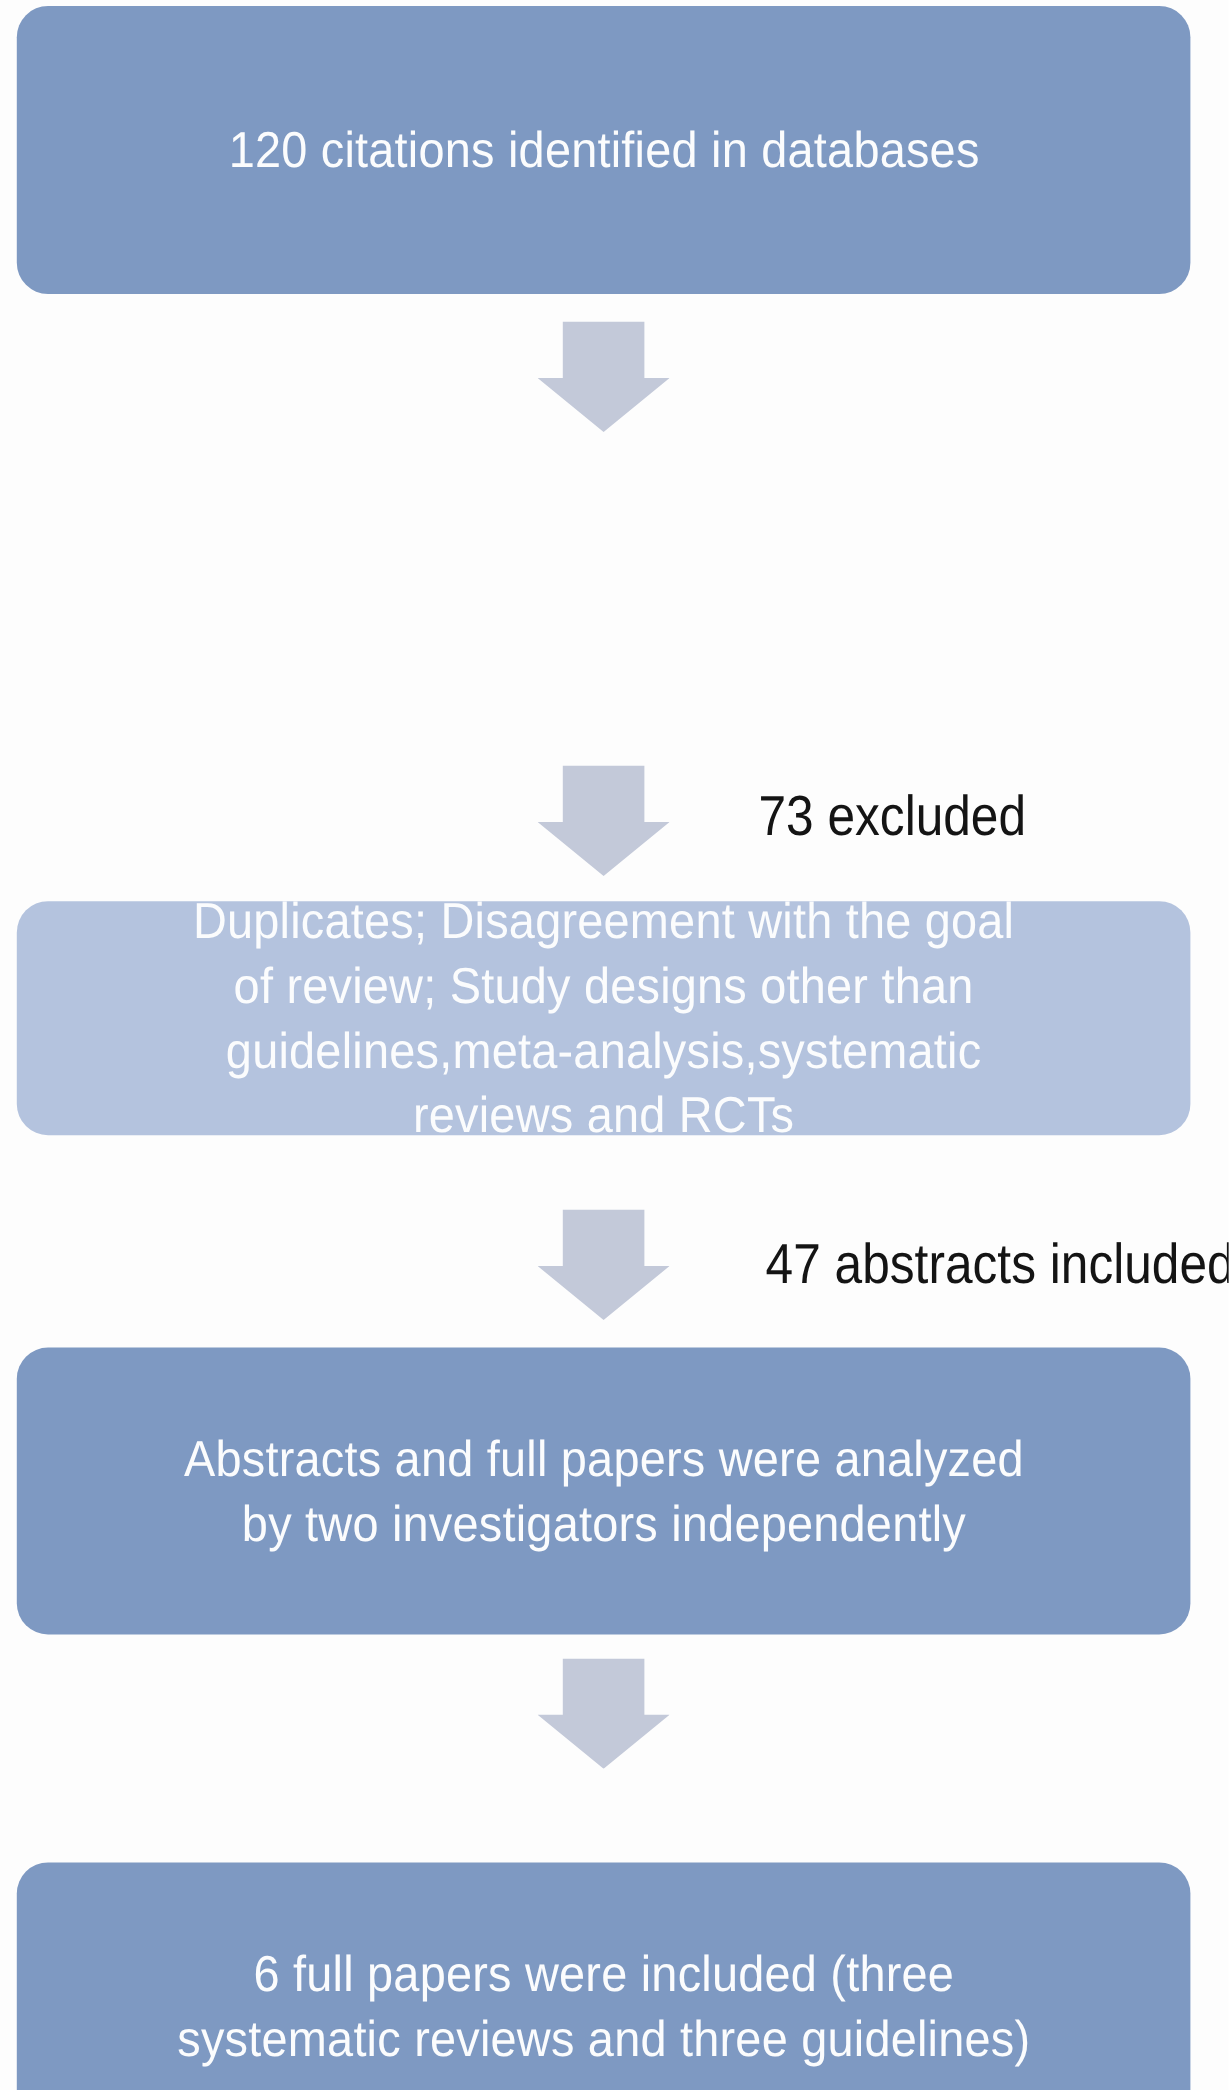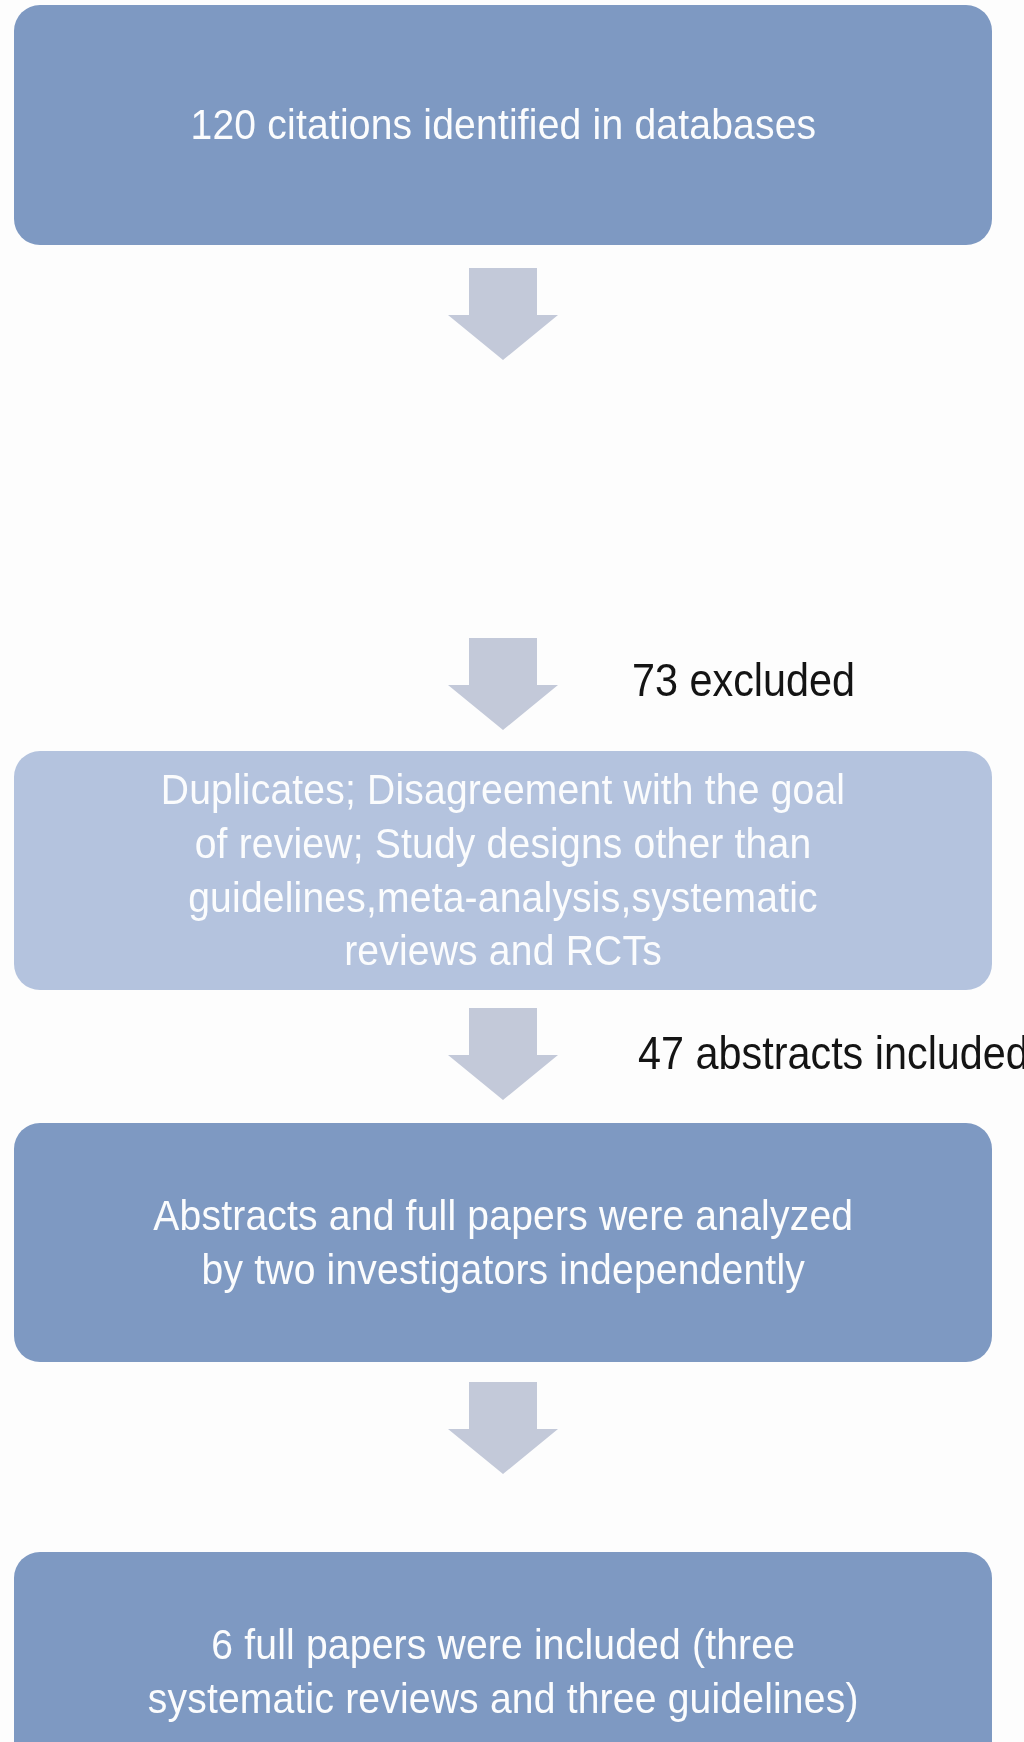--- a/index.html
+++ b/index.html
@@ -49,21 +49,21 @@
     color: #141414;
     font-size: 47px;
     line-height: 1;
     white-space: nowrap;
     transform: scaleX(0.88);
     transform-origin: left center;
   }
   
   #box1 { top: 5px;    height: 240px; }
   #box2 { top: 380px;  height: 238px; }
-  #box3 { top: 751px;  height: 239px; }
+  #box3 { top: 751px;  height: 195px; }
   #box4 { top: 1123px; height: 239px; }
   #box5 { top: 1552px; height: 239px; }
   #arrow1 { top: 268px; }
   #arrow2 { top: 638px; }
   #arrow3 { top: 1008px; }
   #arrow4 { top: 1382px; }
   #label1 { left: 632px; top: 656px; }
   #label2 { left: 638px; top: 1029px; }
 </style>
 </head>

